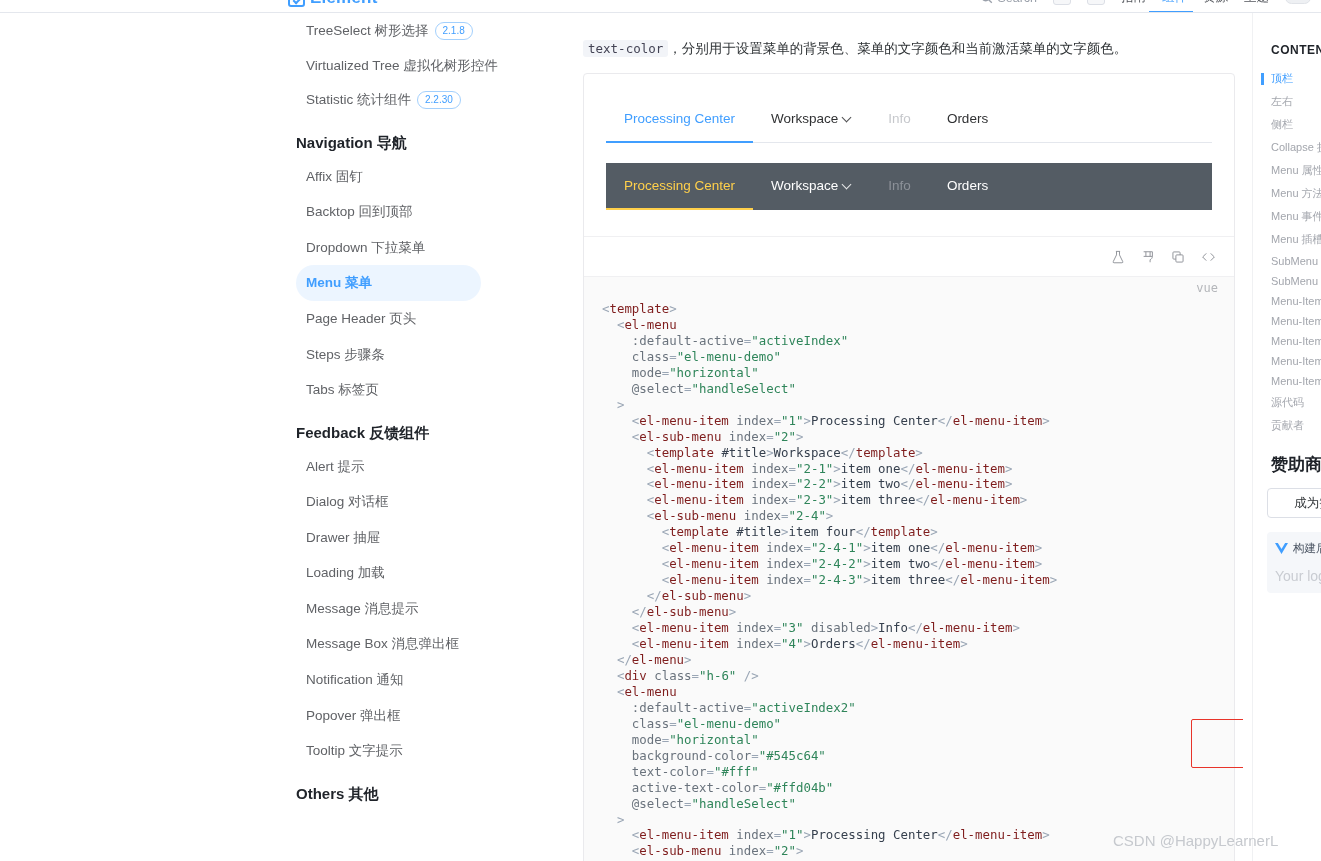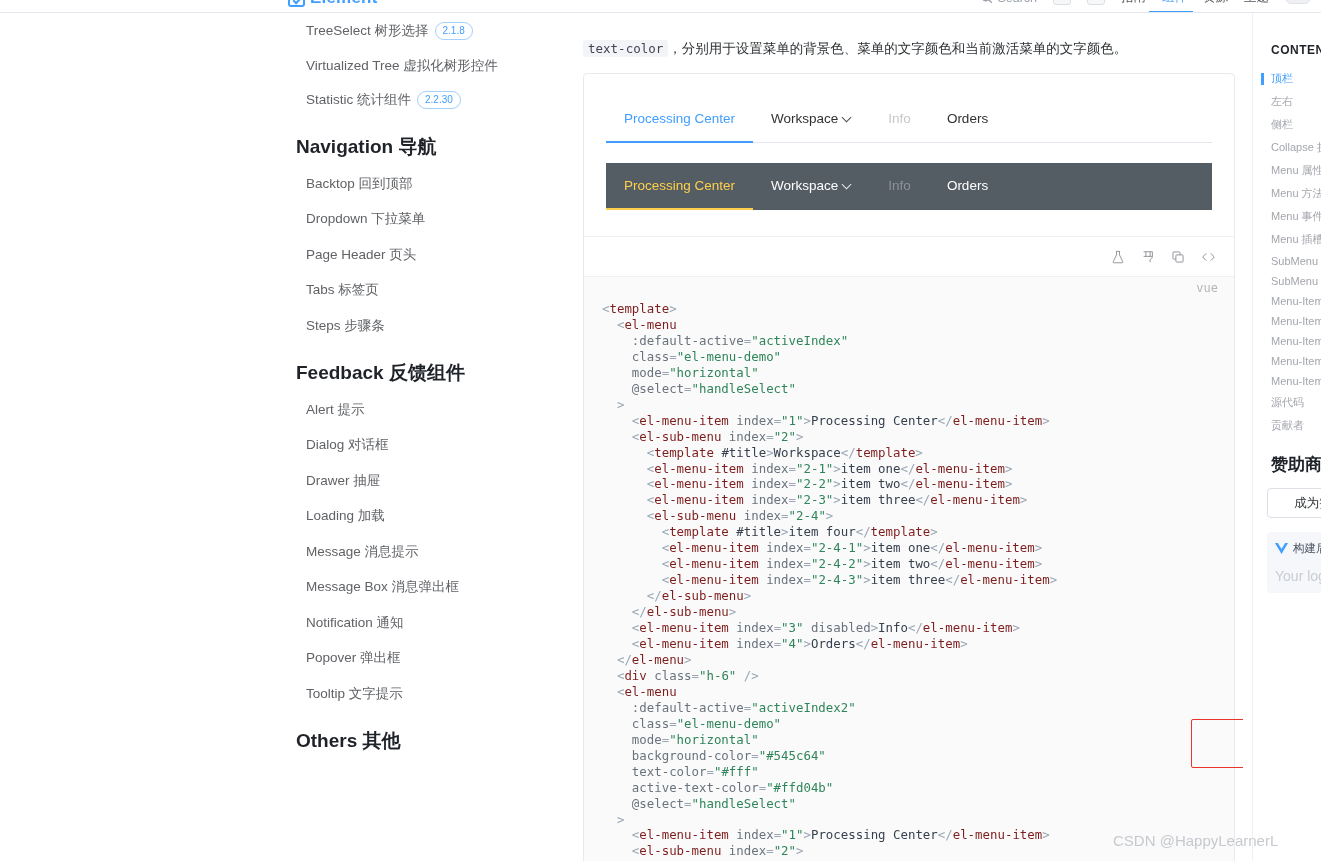--- a/index.html
+++ b/index.html
@@ -84,21 +84,21 @@
     white-space: normal;
   }
   .side-link.wrap { padding-top: 7px; padding-bottom: 7px; }
   .side-link.active {
     background: #ecf5ff;
     color: #409eff;
     font-weight: bold;
     width: 185px;
   }
   .side-group {
-    font-size: 19px; font-weight: bold; color: #1f2329;
+    font-size: 15px; font-weight: bold; color: #1f2329;
     padding: 16px 0 6px 0;
   }
   .ver-badge {
     display: inline-block;
     margin-left: 6px;
     font-size: 10px;
     color: #409eff;
     border: 1px solid #a3d0fd;
     border-radius: 9px;
     padding: 0px 7px 1px 7px;
@@ -337,25 +337,27 @@
         <span>TreeSelect 树形选择</span><span class="ver-badge">2.1.8</span>
       </a>
       <a class="side-link wrap">
         <span>Virtualized Tree 虚拟化树形控件</span>
       </a>
       <a class="side-link">
         <span>Statistic 统计组件</span><span class="ver-badge">2.2.30</span>
       </a>
 
       <div class="side-group">Navigation 导航</div>
+      <a class="side-link">Affix 固钉</a>
       <a class="side-link">Backtop 回到顶部</a>
       <a class="side-link">Dropdown 下拉菜单</a>
+      <a class="side-link active">Menu 菜单</a>
       <a class="side-link">Page Header 页头</a>
+      <a class="side-link">Steps 步骤条</a>
       <a class="side-link">Tabs 标签页</a>
-      <a class="side-link">Steps 步骤条</a>
 
       <div class="side-group">Feedback 反馈组件</div>
       <a class="side-link">Alert 提示</a>
       <a class="side-link">Dialog 对话框</a>
       <a class="side-link">Drawer 抽屉</a>
       <a class="side-link">Loading 加载</a>
       <a class="side-link">Message 消息提示</a>
       <a class="side-link">Message Box 消息弹出框</a>
       <a class="side-link">Notification 通知</a>
       <a class="side-link">Popover 弹出框</a>

